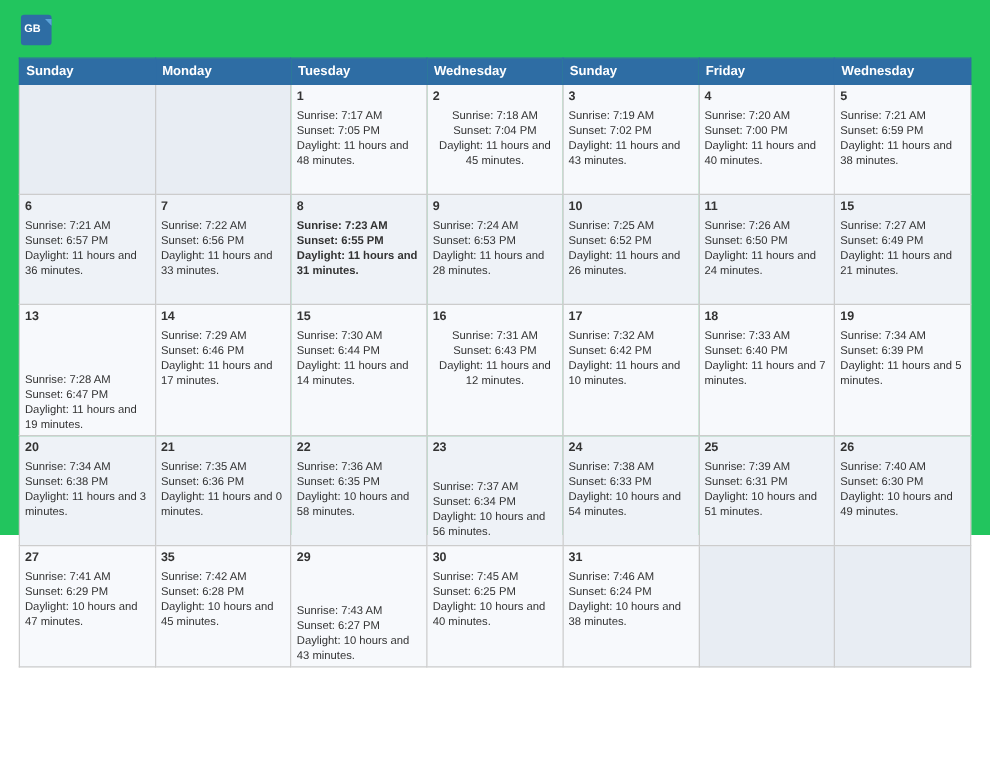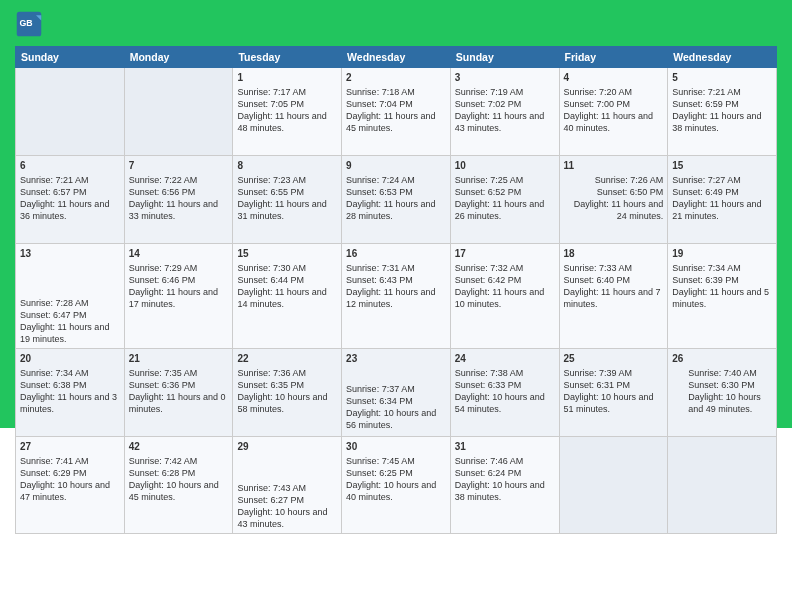--- a/index.html
+++ b/index.html
@@ -138,21 +138,21 @@
           <td class="empty-cell"></td>
           <td class="empty-cell"></td>
           <td>
             <span class="day-num">1</span>
             <div class="cell-content" style="white-space: pre-line;">Sunrise: 7:17 AM
 Sunset: 7:05 PM
 Daylight: 11 hours and 48 minutes.</div>
           </td>
           <td>
             <span class="day-num">2</span>
-            <div class="cell-content" style="white-space: pre-line;">Sunrise: 7:18 AM
+            <div class="cell-content" style="white-space: pre-line; text-align: center;">Sunrise: 7:18 AM
 Sunset: 7:04 PM
 Daylight: 11 hours and 45 minutes.</div>
           </td>
           <td>
             <span class="day-num">3</span>
             <div class="cell-content" style="white-space: pre-line;">Sunrise: 7:19 AM
 Sunset: 7:02 PM
 Daylight: 11 hours and 43 minutes.</div>
           </td>
           <td>
@@ -176,39 +176,39 @@
 Daylight: 11 hours and 36 minutes.</div>
           </td>
           <td>
             <span class="day-num">7</span>
             <div class="cell-content" style="white-space: pre-line;">Sunrise: 7:22 AM
 Sunset: 6:56 PM
 Daylight: 11 hours and 33 minutes.</div>
           </td>
           <td>
             <span class="day-num">8</span>
-            <div class="cell-content" style="white-space: pre-line;">Sunrise: 7:23 AM
+            <div class="cell-content" style="white-space: pre-line; font-weight: bold;">Sunrise: 7:23 AM
 Sunset: 6:55 PM
 Daylight: 11 hours and 31 minutes.</div>
           </td>
           <td>
             <span class="day-num">9</span>
             <div class="cell-content" style="white-space: pre-line;">Sunrise: 7:24 AM
 Sunset: 6:53 PM
 Daylight: 11 hours and 28 minutes.</div>
           </td>
           <td>
             <span class="day-num">10</span>
             <div class="cell-content" style="white-space: pre-line;">Sunrise: 7:25 AM
 Sunset: 6:52 PM
 Daylight: 11 hours and 26 minutes.</div>
           </td>
           <td>
             <span class="day-num">11</span>
-            <div class="cell-content" style="white-space: pre-line; text-align: right;">Sunrise: 7:26 AM
+            <div class="cell-content" style="white-space: pre-line;">Sunrise: 7:26 AM
 Sunset: 6:50 PM
 Daylight: 11 hours and 24 minutes.</div>
           </td>
           <td>
             <span class="day-num">15</span>
             <div class="cell-content" style="white-space: pre-line;">Sunrise: 7:27 AM
 Sunset: 6:49 PM
 Daylight: 11 hours and 21 minutes.</div>
           </td>
         </tr>
@@ -226,21 +226,21 @@
 Daylight: 11 hours and 17 minutes.</div>
           </td>
           <td>
             <span class="day-num">15</span>
             <div class="cell-content" style="white-space: pre-line;">Sunrise: 7:30 AM
 Sunset: 6:44 PM
 Daylight: 11 hours and 14 minutes.</div>
           </td>
           <td>
             <span class="day-num">16</span>
-            <div class="cell-content" style="white-space: pre-line;">Sunrise: 7:31 AM
+            <div class="cell-content" style="white-space: pre-line; text-align: center;">Sunrise: 7:31 AM
 Sunset: 6:43 PM
 Daylight: 11 hours and 12 minutes.</div>
           </td>
           <td>
             <span class="day-num">17</span>
             <div class="cell-content" style="white-space: pre-line;">Sunrise: 7:32 AM
 Sunset: 6:42 PM
 Daylight: 11 hours and 10 minutes.</div>
           </td>
           <td>
@@ -288,34 +288,34 @@
 Daylight: 10 hours and 54 minutes.</div>
           </td>
           <td>
             <span class="day-num">25</span>
             <div class="cell-content" style="white-space: pre-line;">Sunrise: 7:39 AM
 Sunset: 6:31 PM
 Daylight: 10 hours and 51 minutes.</div>
           </td>
           <td>
             <span class="day-num">26</span>
-            <div class="cell-content" style="white-space: pre-line; margin-left: 16px;">Sunrise: 7:40 AM
+            <div class="cell-content" style="white-space: pre-line;">Sunrise: 7:40 AM
 Sunset: 6:30 PM
 Daylight: 10 hours and 49 minutes.</div>
           </td>
         </tr>
         <tr>
           <td>
             <span class="day-num">27</span>
             <div class="cell-content" style="white-space: pre-line;">Sunrise: 7:41 AM
 Sunset: 6:29 PM
 Daylight: 10 hours and 47 minutes.</div>
           </td>
           <td>
-            <span class="day-num">42</span>
+            <span class="day-num">35</span>
             <div class="cell-content" style="white-space: pre-line;">Sunrise: 7:42 AM
 Sunset: 6:28 PM
 Daylight: 10 hours and 45 minutes.</div>
           </td>
           <td>
             <span class="day-num">29</span>
             <div class="cell-content" style="white-space: pre-line; margin-top: 28px;">Sunrise: 7:43 AM
 Sunset: 6:27 PM
 Daylight: 10 hours and 43 minutes.</div>
           </td>

